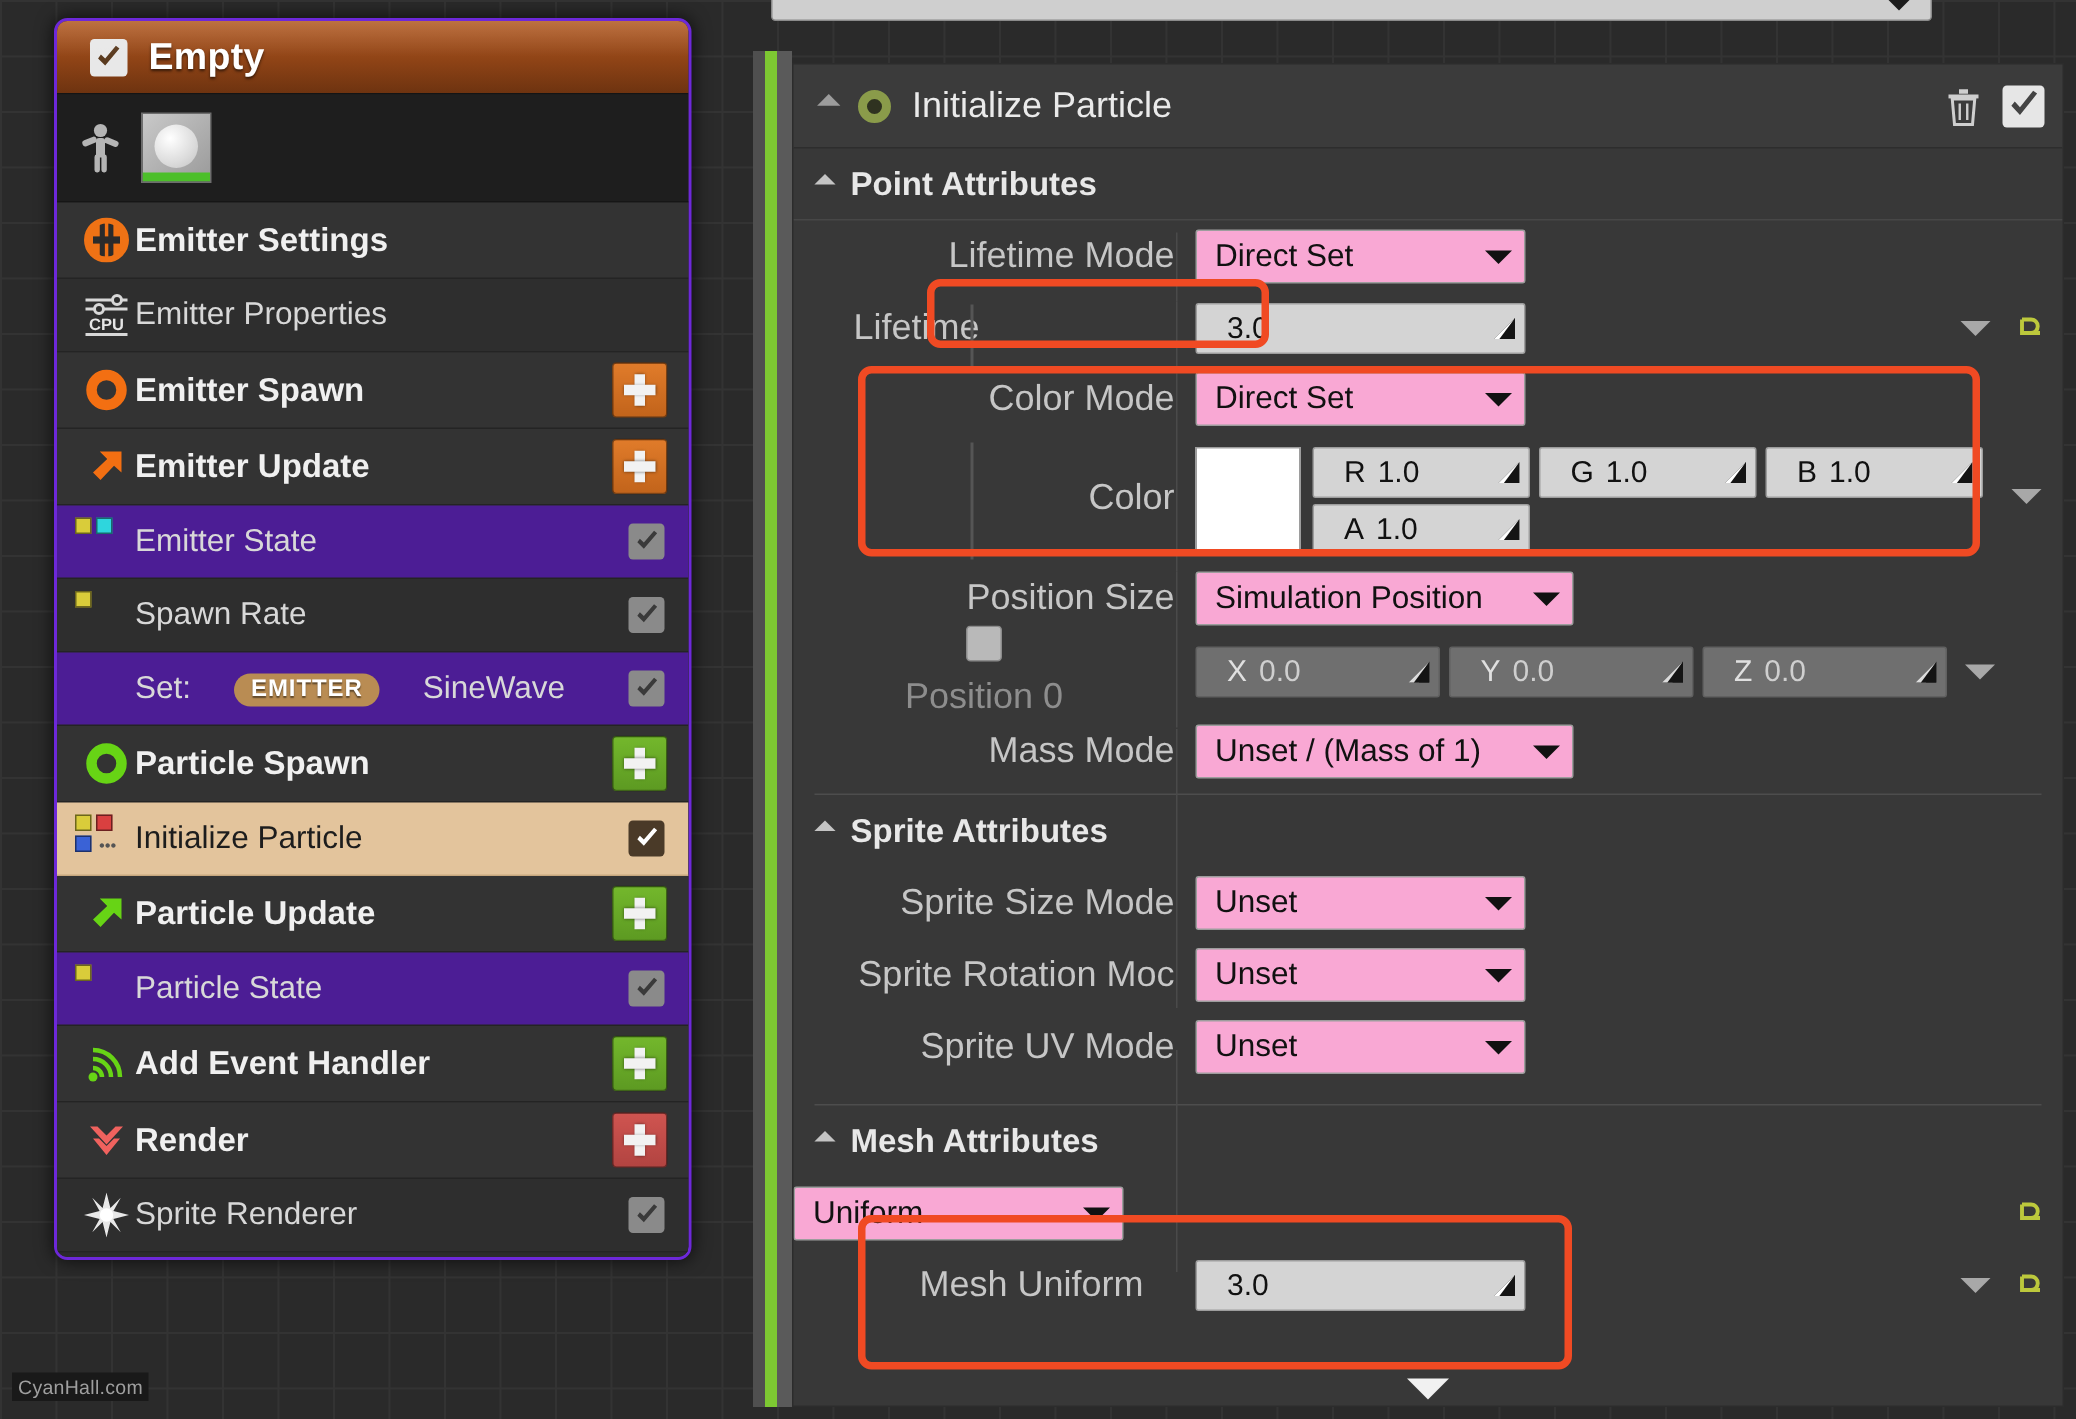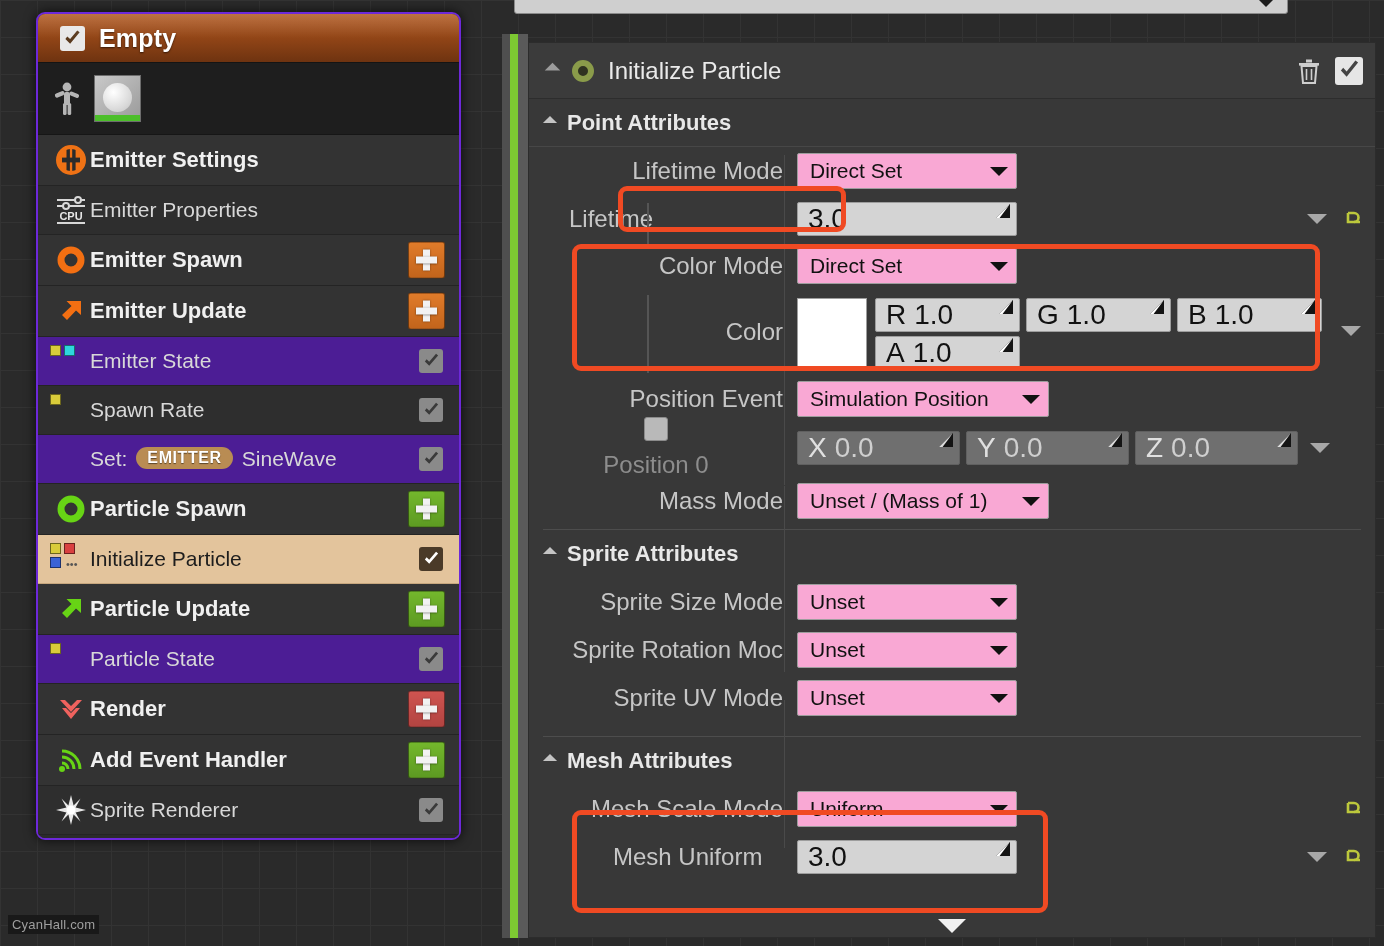--- a/index.html
+++ b/index.html
@@ -145,21 +145,21 @@
   .emitter-pill {
     display: inline-flex; align-items: center;
     background: #b98c53;
     border-radius: 11px;
     padding: 2px 11px;
     font-size: 16px; font-weight: bold; color: #ffffff;
     letter-spacing: 0.6px;
     margin: 0 9px;
     text-shadow: 0 1px 1px rgba(0,0,0,0.5);
   }
-  .setrow-inner { display: flex; align-items: flex-start; padding-left: 38px; }
+  .setrow-inner { display: flex; align-items: flex-end; padding-left: 38px; gap: 20px; }
 
   
   .sq { width: 11px; height: 11px; display: inline-block; border: 1px solid rgba(0,0,0,0.5); }
   .sqgrid { position: absolute; left: 12px; top: 8px; width: 30px; height: 26px; }
 
   
   .top-partial {
     position: absolute;
     left: 514px; top: -22px;
     width: 774px; height: 36px;
@@ -294,23 +294,23 @@
     border-left: 9px solid transparent; border-right: 9px solid transparent;
     border-top: 9px solid #111111;
     margin-left: 8px;
   }
 
   .numfield {
     height: 34px;
     background: #d4d4d4;
     border: 1px solid #9d9d9d;
     border-radius: 2px;
-    display: flex; 
-    padding: 0 6px 0 10px;
-    font-size: 28px; color: #111111;
+    display: flex; align-items: center;
+    padding: 0 6px 0 20px;
+    font-size: 20px; color: #111111;
     position: relative;
   }
   .numfield.disabled { background: #6f6f6f; border-color: #606060; color: #cfcfcf; }
   .numfield .nv { flex: 1; white-space: nowrap; }
   .numfield .axis { color: #111; margin-right: 8px; }
   .numfield .drag {
     width: 16px; height: 16px; flex: none; margin-left: 4px;
   }
   .numfield.w220 { width: 220px; }
   .numfield.w145 { width: 145px; }
@@ -548,41 +548,41 @@
       <div class="cb-gray">
         <svg viewBox="0 0 18 18">
             <path fill="#3a3a3a" d="M2 9 L6.6 13.6 L16 2.6 L13.8 0.8 L6.6 9.2 L3.8 6.6 Z"></path>
           </svg>
       </div>
     </div>
 
     <div class="row group">
       <div class="r-icon">
         <svg width="28" height="28" viewBox="0 0 28 28">
-          <path fill="#f0625e" d="M3 5 L8 5 L14 11 L20 5 L25 5 L14 17 Z"></path>
-          <path fill="#f0625e" d="M5 13 L9 13 L14 18 L19 13 L23 13 L14 24 Z"></path>
-        </svg>
-      </div>
-      <div class="r-label">Render</div>
-      <div class="plus-btn red">
-          <span class="pl"></span>
-        </div>
-    </div>
-
-    <div class="row group">
-      <div class="r-icon">
-        <svg width="28" height="28" viewBox="0 0 28 28">
           <circle cx="5" cy="23" r="3" fill="#67d415"></circle>
           <path d="M5 17 A6 6 0 0 1 11 23" fill="none" stroke="#67d415" stroke-width="3"></path>
           <path d="M5 11 A12 12 0 0 1 17 23" fill="none" stroke="#67d415" stroke-width="3"></path>
           <path d="M5 5 A18 18 0 0 1 23 23" fill="none" stroke="#67d415" stroke-width="3"></path>
         </svg>
       </div>
       <div class="r-label">Add Event Handler</div>
       <div class="plus-btn green">
+          <span class="pl"></span>
+        </div>
+    </div>
+
+    <div class="row group">
+      <div class="r-icon">
+        <svg width="28" height="28" viewBox="0 0 28 28">
+          <path fill="#f0625e" d="M3 5 L8 5 L14 11 L20 5 L25 5 L14 17 Z"></path>
+          <path fill="#f0625e" d="M5 13 L9 13 L14 18 L19 13 L23 13 L14 24 Z"></path>
+        </svg>
+      </div>
+      <div class="r-label">Render</div>
+      <div class="plus-btn red">
           <span class="pl"></span>
         </div>
     </div>
 
     <div class="row module">
       <div class="r-icon">
         <svg width="30" height="30" viewBox="0 0 30 30">
           <path fill="#e8e8e8" d="M15 0 L17.6 10.4 L24.5 3.5 L19.6 12.4 L30 15 L19.6 17.6 L24.5 26.5 L17.6 19.6 L15 30 L12.4 19.6 L5.5 26.5 L10.4 17.6 L0 15 L10.4 12.4 L5.5 3.5 L12.4 10.4 Z"></path>
           <circle cx="15" cy="15" r="4.5" fill="#ffffff"></circle>
         </svg>
@@ -721,21 +721,21 @@
           </div>
         </div>
         <span style="flex:1"></span>
         <span class="tri-down-gray" style="margin-right:14px;margin-top:28px;"></span>
       </div>
     </div>
     <div class="divider-v" style="top:150px;height:132px;"></div>
     <div class="indent-line" style="top:196px;height:78px;"></div>
 
     <div class="prow" style="height:48px;">
-      <div class="plabel">Position Event</div>
+      <div class="plabel">Position Size</div>
       <div class="pctl">
         <div class="combo w252">
           <span class="cv">Simulation Position</span>
           <span class="carr"></span>
         </div>
       </div>
     </div>
 
     <div class="prow" style="height:50px;">
       <div class="plabel dim" style="display:flex;align-items:center;justify-content:flex-end;gap:10px;">
@@ -824,21 +824,20 @@
     <div class="divider-v" style="top:387px;height:186px;"></div>
 
     <div style="height:1px;background:#4d4d4d;margin:14px 14px 0 14px;"></div>
 
     <div class="section-hdr" style="border-bottom:none;">
       <span class="tri2"></span>
       <span class="s-label">Mesh Attributes</span>
     </div>
 
     <div class="prow">
-      <div class="plabel">Mesh Scale Mode</div>
       <div class="pctl">
         <div class="combo w220">
           <span class="cv">Uniform</span>
           <span class="carr"></span>
         </div>
         <span style="flex:1"></span>
         <svg class="reset-icon" viewBox="0 0 18 20" style="margin-right:12px;">
           <path d="M3 4 L3 13 L15 13" fill="none" stroke="#bcc83c" stroke-width="2.6"></path>
           <path d="M3 4 L9 4 A4.5 4.5 0 0 1 9 13" fill="none" stroke="#bcc83c" stroke-width="2.6"></path>
         </svg>

